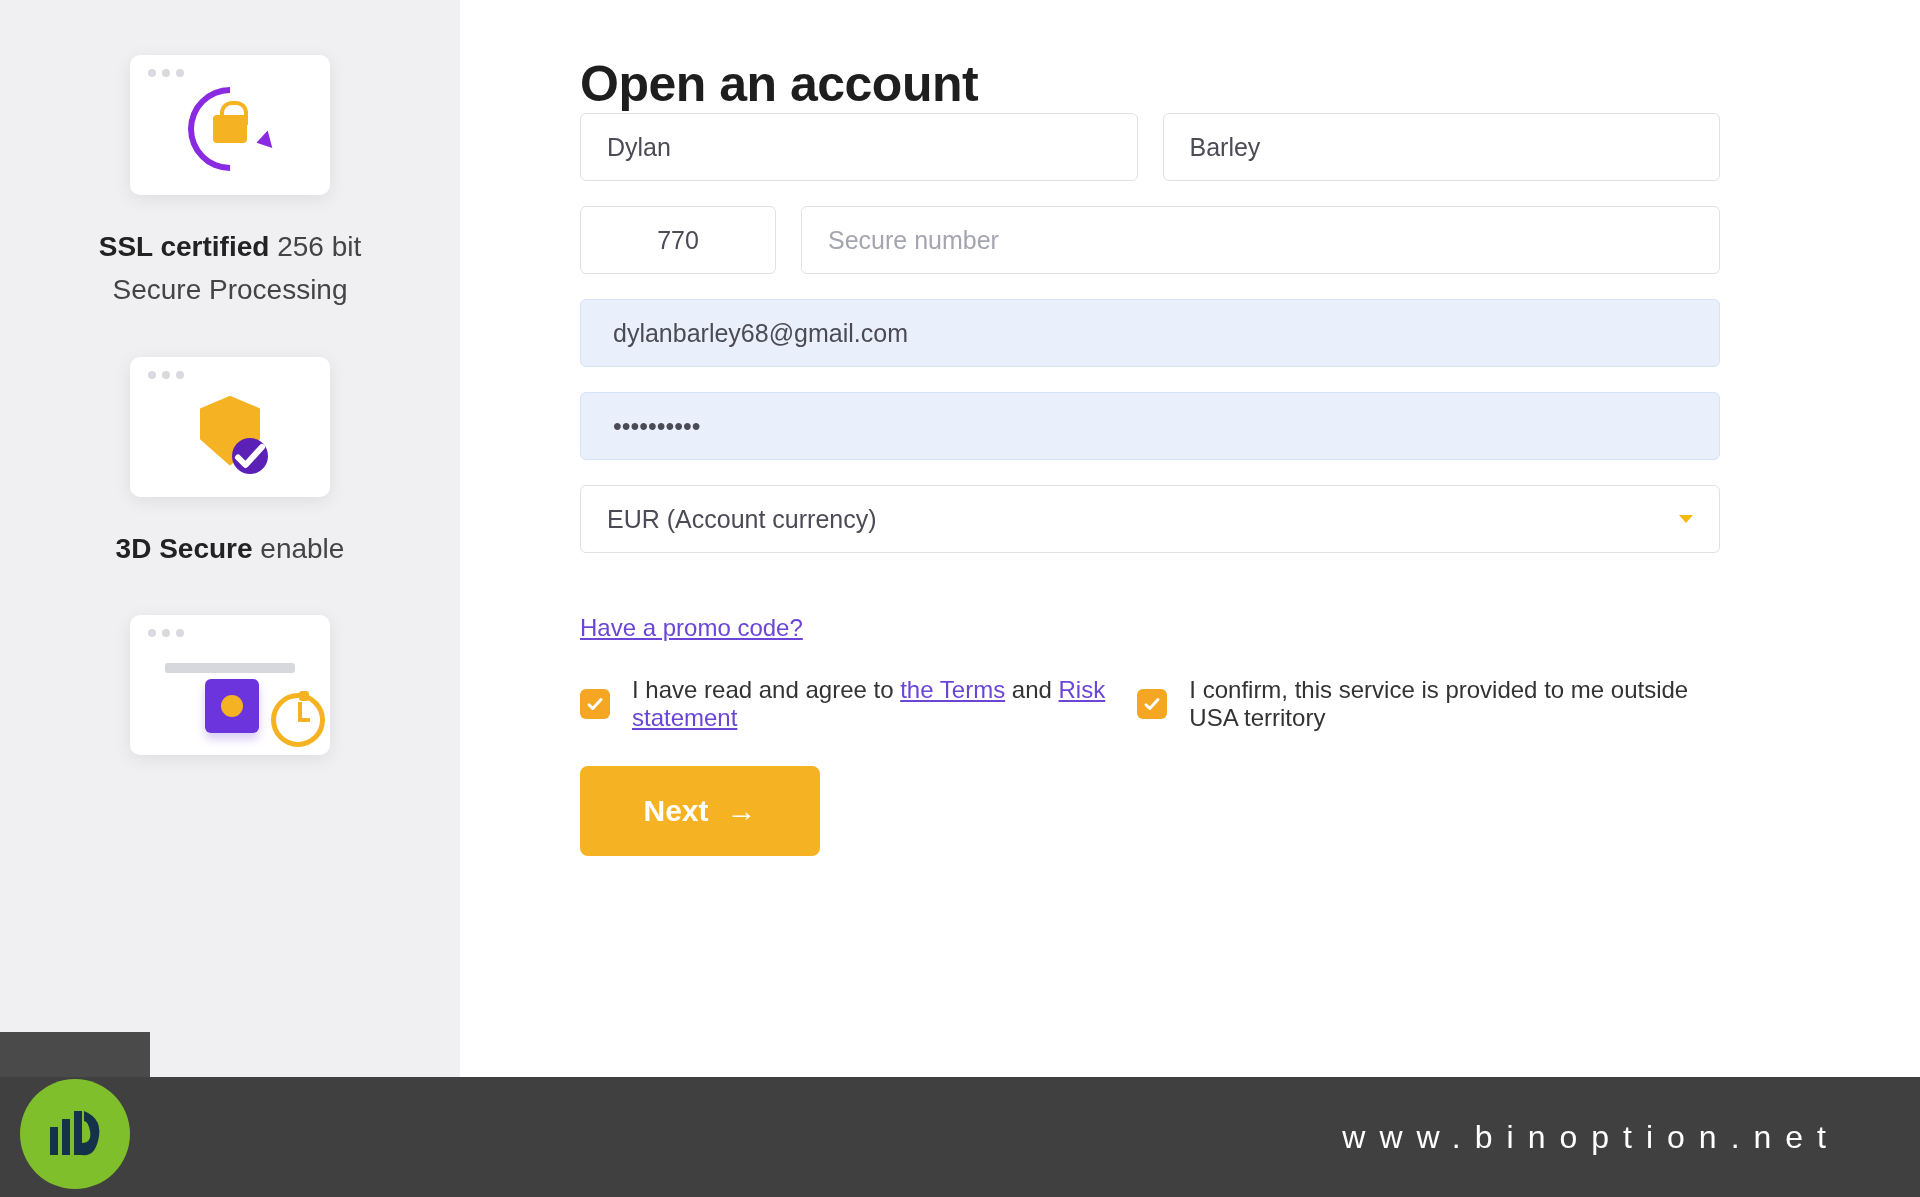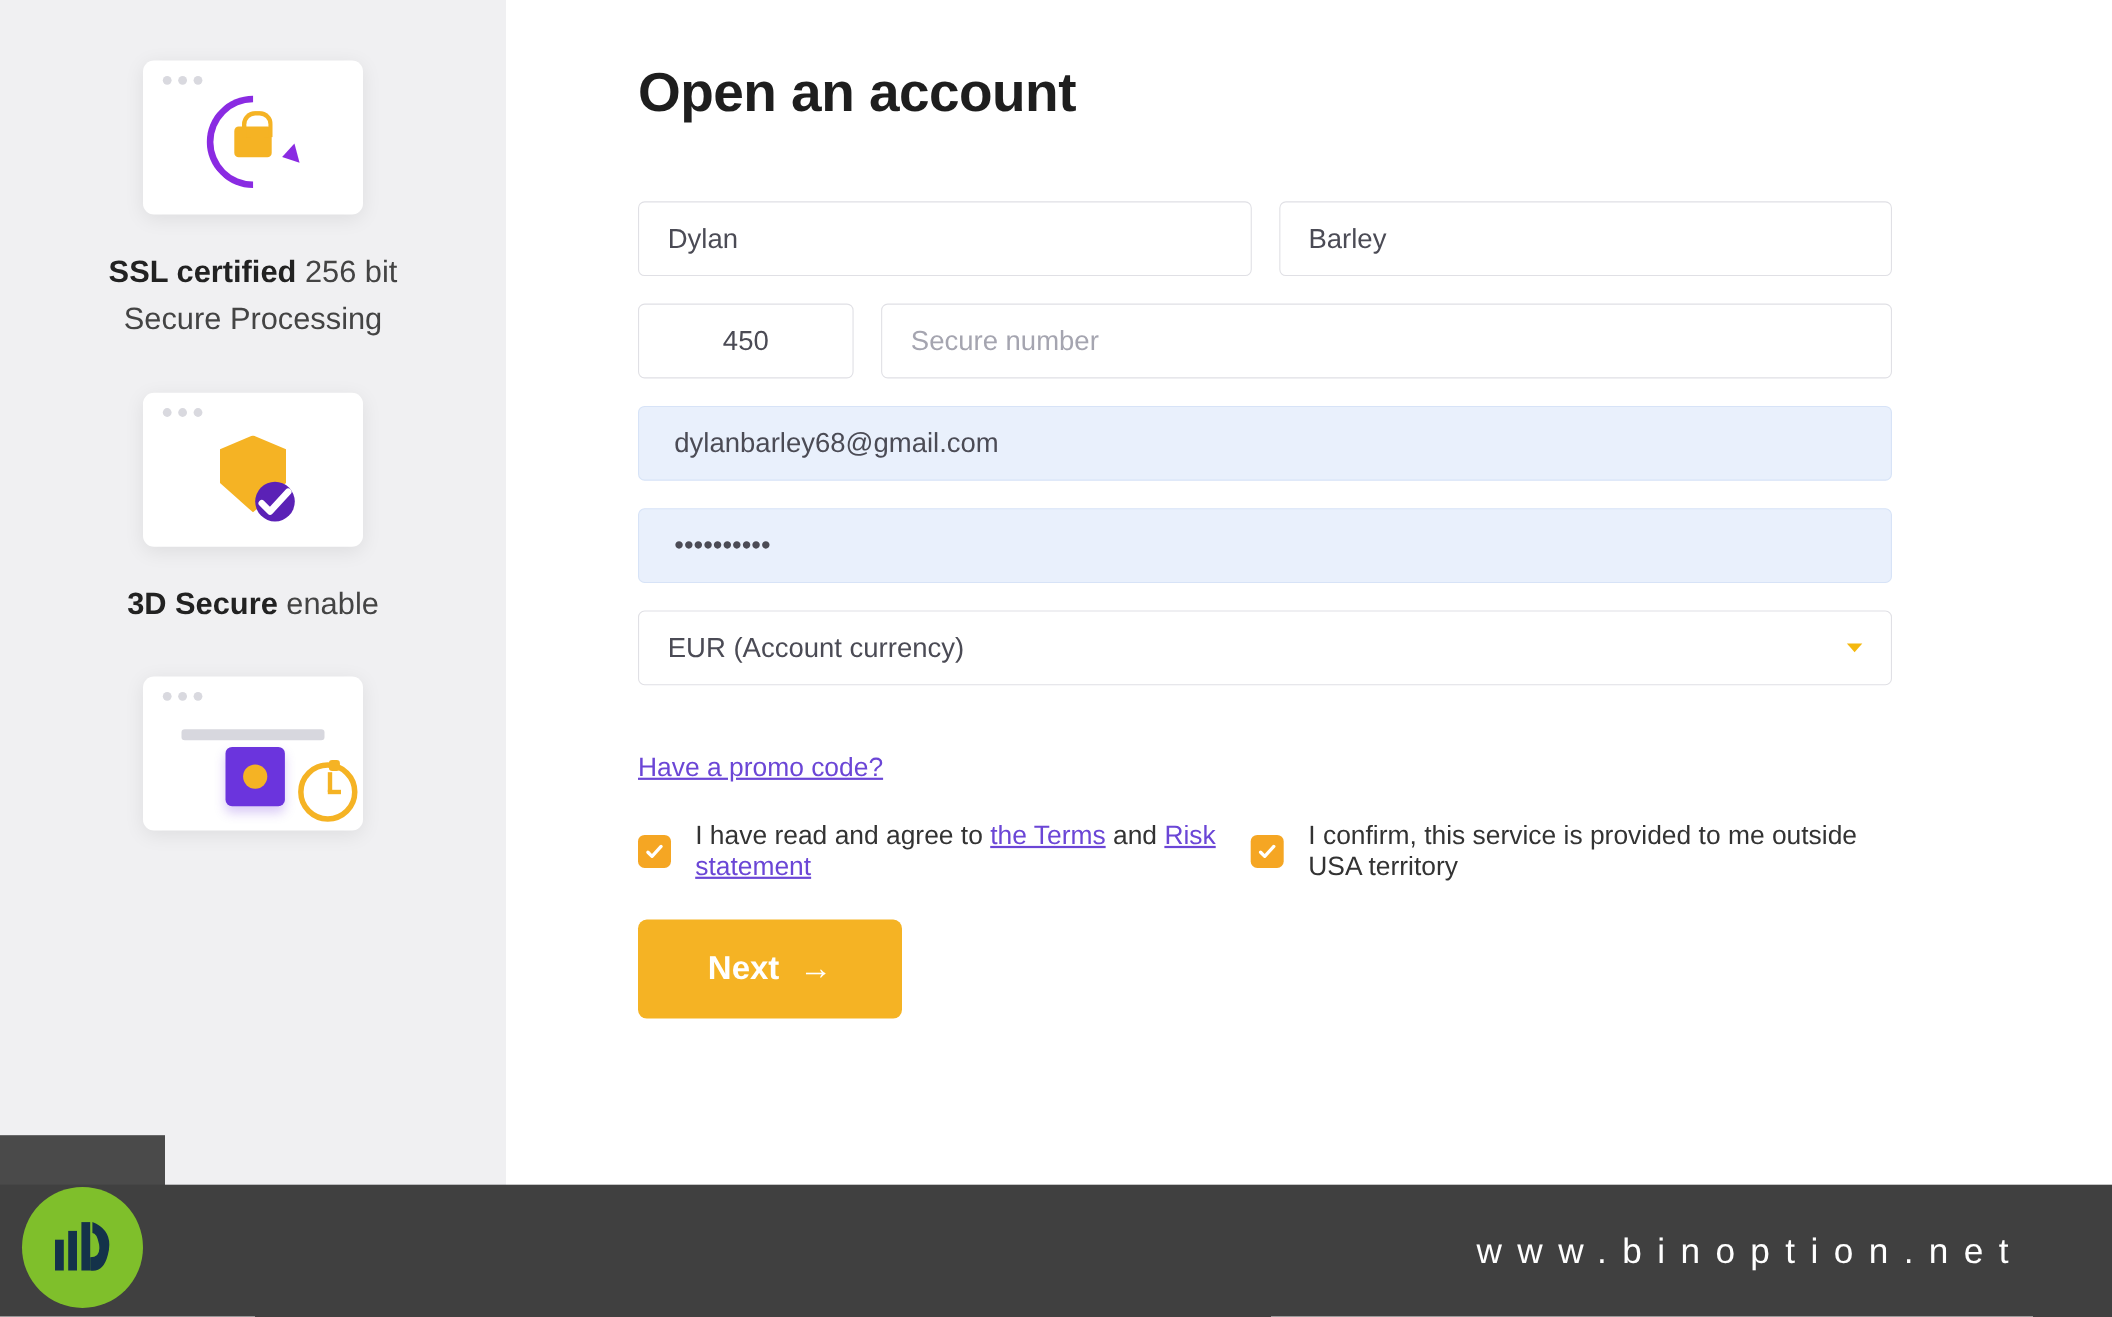--- a/index.html
+++ b/index.html
@@ -8,21 +8,21 @@
   .layout { display:flex; width:100%; height:100%; }
   .sidebar { width:460px; background:#f0f0f2; padding-top:55px; display:flex; flex-direction:column; align-items:center; gap:45px; }
   .main { flex:1; padding:55px 200px 0 120px; background:#fff; }
   .feature { display:flex; flex-direction:column; align-items:center; gap:30px; width:100%; }
   .card { width:200px; height:140px; background:#fff; border-radius:10px; box-shadow:0 4px 18px rgba(0,0,0,0.08); display:flex; flex-direction:column; padding:14px 18px; position:relative; }
   .dots { display:flex; gap:6px; }
   .dot { width:8px; height:8px; border-radius:50%; background:#d9d9df; }
   .card .iconwrap { flex:1; display:flex; align-items:center; justify-content:center; }
   .feature-text { text-align:center; font-size:28px; line-height:1.55; color:#444; }
   .feature-text b { font-weight:700; color:#222; }
-  h1 { font-size:50px; font-weight:800; color:#1e1e1e; margin-bottom:70px; letter-spacing:-0.5px; }
+  h1 { font-size:50px; font-weight:800; color:#1e1e1e; letter-spacing:-0.5px; }
   .row { display:flex; gap:25px; margin-bottom:25px;text-align:right; }
   .input { height:68px; border:1px solid #e0e0e5; border-radius:6px; padding:0 26px; font-size:25px; color:#4b4b55; background:#fff; display:flex; align-items:center; }
   .input.placeholder { color:#a5a5b0; }
   .input.grow { flex:1; }
   .input.small { width:196px; justify-content:center; }
   .input.filled { background:#e9f0fc; border-color:#d7e3f7;padding-left:32px; }
   .select { justify-content:space-between; cursor:pointer; }
   .caret { width:0; height:0; border-left:7px solid transparent; border-right:7px solid transparent; border-top:8px solid #f4b80f; }
   .promo { color:#6b46d6; font-size:24px; margin:36px 0 34px; display:inline-block;text-decoration:underline; }
   .checks { display:flex; flex-direction:row; gap:22px; margin-bottom:34px; }
@@ -128,21 +128,21 @@
         <div class="input grow">
             <span>Dylan</span>
           </div>
         <div class="input grow">
             <span>Barley</span>
           </div>
       </div>
 
       <div class="row">
         <div class="input small">
-            <span>450</span>
+            <span>770</span>
           </div>
         <div class="input grow placeholder">
             <span>Secure number</span>
           </div>
       </div>
 
       <div class="row">
         <div class="input grow filled">
             <span>dylanbarley68@gmail.com</span>
           </div>

